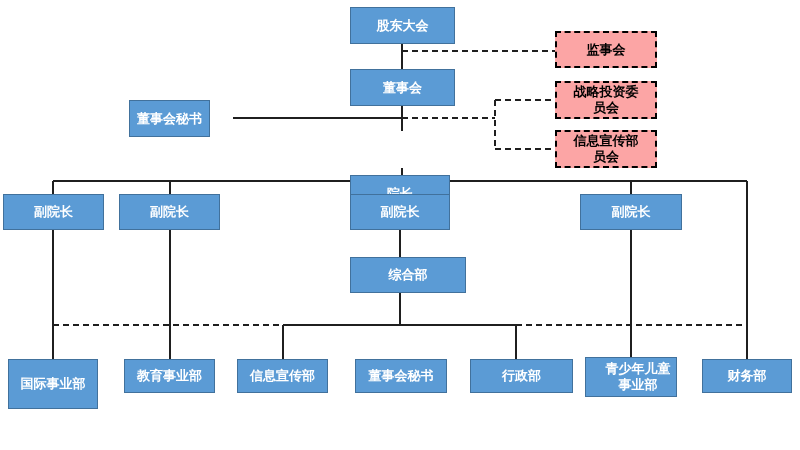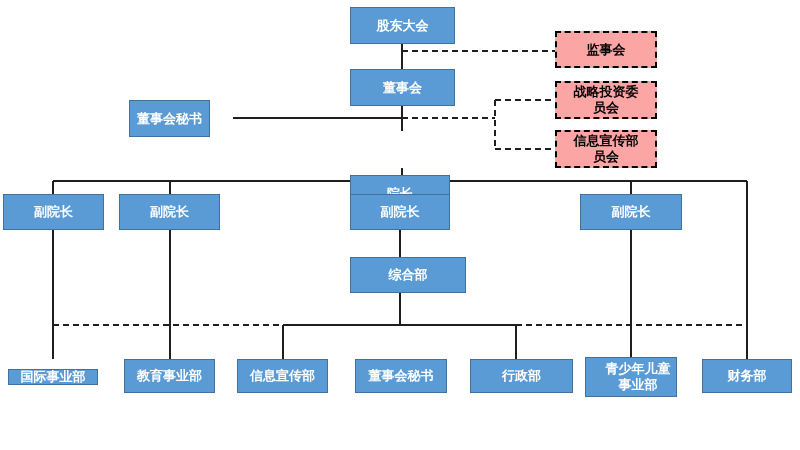--- a/index.html
+++ b/index.html
@@ -80,21 +80,21 @@
 员会</div>
       <div class="node" style="left: 129px; top: 100px; width: 81px; height: 37px;">董事会秘书</div>
       <div class="node dashed" style="left: 555px; top: 130px; width: 102px; height: 38px;">信息宣传部
 员会</div>
       <div class="node" style="left: 350px; top: 131px; width: 100px; height: 37px; margin-top: 44px;">院长</div>
       <div class="node" style="left: 3px; top: 194px; width: 101px; height: 36px;">副院长</div>
       <div class="node" style="left: 119px; top: 194px; width: 101px; height: 36px;">副院长</div>
       <div class="node" style="left: 350px; top: 194px; width: 100px; height: 36px;">副院长</div>
       <div class="node" style="left: 580px; top: 194px; width: 102px; height: 36px;">副院长</div>
       <div class="node" style="left: 350px; top: 257px; width: 116px; height: 36px;">综合部</div>
-      <div class="node" style="left: 8px; top: 359px; width: 90px; height: 16px; margin-top: 10px;">国际事业部</div>
+      <div class="node" style="left: 8px; top: 359px; width: 90px; height: 50px;">国际事业部</div>
       <div class="node" style="left: 124px; top: 359px; width: 91px; height: 34px;">教育事业部</div>
       <div class="node" style="left: 237px; top: 359px; width: 91px; height: 34px;">信息宣传部</div>
       <div class="node" style="left: 355px; top: 359px; width: 92px; height: 34px;">董事会秘书</div>
       <div class="node" style="left: 470px; top: 359px; width: 103px; height: 34px;">行政部</div>
       <div class="node" style="left: 585px; top: 357px; width: 92px; height: 40px; padding-left: 14px;">青少年儿童
 事业部</div>
       <div class="node" style="left: 702px; top: 359px; width: 90px; height: 34px;">财务部</div>
     </div>
 </div>
 

